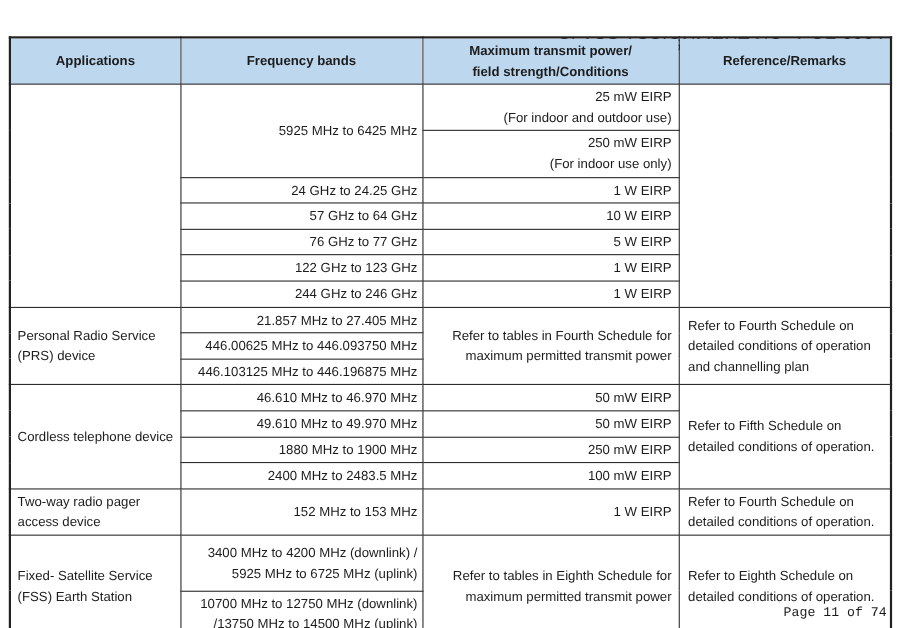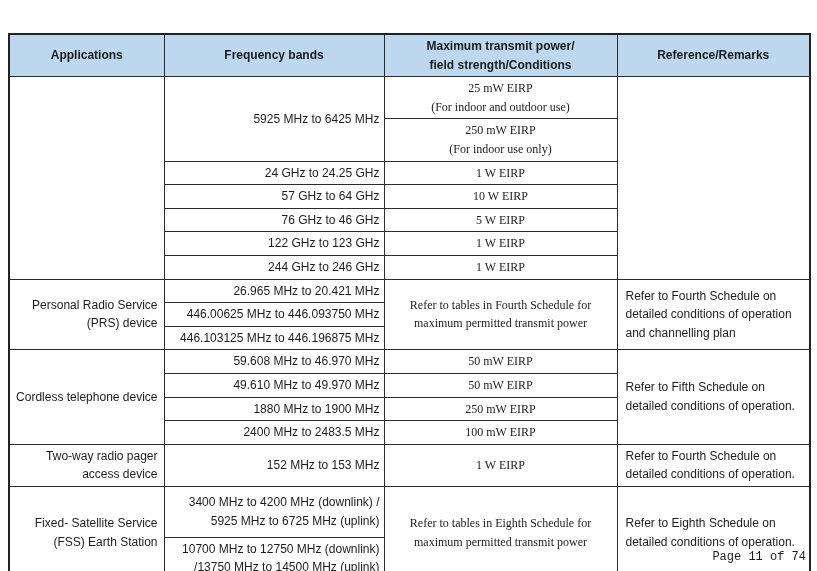--- a/index.html
+++ b/index.html
@@ -38,23 +38,23 @@
     overflow: hidden;
   }
   .freq-table { border: 2px solid #222; }
   .freq-table th {
     background: #BDD7EE;
     font-weight: bold;
     text-align: center;
     height: 35px;
     padding: 2px 4px;
   }
-  td.c-app  { text-align: right; padding: 2px 6px; }
+  td.c-app  { text-align: left; padding: 2px 6px; }
   td.c-freq { text-align: right;   padding: 2px 4px 2px 7px; }
-  td.c-power{ text-align: center; padding: 2px 6px; font-family: Liberation Serif, serif; }
+  td.c-power{ text-align: right; padding: 2px 6px; }
   td.c-ref  { text-align: left;   padding: 2px 0 2px 8px; }
 
   tr.h40 { height: 40px; }
   tr.h21 { height: 21px; }
   tr.h22 { height: 22px; }
   tr.h23 { height: 23px; }
   tr.h38 { height: 38px; }
   tr.h51 { height: 51px; }
   tr.h42 { height: 42px; }
 </style>
@@ -96,52 +96,52 @@
       </tr>
       <tr class="h21">
         <td class="c-freq">24 GHz to 24.25 GHz</td>
         <td class="c-power">1 W EIRP</td>
       </tr>
       <tr class="h21">
         <td class="c-freq">57 GHz to 64 GHz</td>
         <td class="c-power">10 W EIRP</td>
       </tr>
       <tr class="h22">
-        <td class="c-freq">76 GHz to 46 GHz</td>
+        <td class="c-freq">76 GHz to 77 GHz</td>
         <td class="c-power">5 W EIRP</td>
       </tr>
       <tr class="h21">
         <td class="c-freq">122 GHz to 123 GHz</td>
         <td class="c-power">1 W EIRP</td>
       </tr>
       <tr class="h22">
         <td class="c-freq">244 GHz to 246 GHz</td>
         <td class="c-power">1 W EIRP</td>
       </tr>
 
       <tr class="h22">
         <td class="c-app" rowspan="3">Personal Radio Service
 (PRS) device</td>
-        <td class="c-freq">26.965 MHz to 20.421 MHz</td>
+        <td class="c-freq">21.857 MHz to 27.405 MHz</td>
         <td class="c-power" rowspan="3">Refer to tables in Fourth Schedule for
 maximum permitted transmit power</td>
         <td class="c-ref" rowspan="3">Refer to Fourth Schedule on
 detailed conditions of operation
 and channelling plan</td>
       </tr>
       <tr class="h23">
         <td class="c-freq">446.00625 MHz to 446.093750 MHz</td>
       </tr>
       <tr class="h23">
         <td class="c-freq">446.103125 MHz to 446.196875 MHz</td>
       </tr>
 
       <tr class="h22">
         <td class="c-app" rowspan="4">Cordless telephone device</td>
-        <td class="c-freq">59.608 MHz to 46.970 MHz</td>
+        <td class="c-freq">46.610 MHz to 46.970 MHz</td>
         <td class="c-power">50 mW EIRP</td>
         <td class="c-ref" rowspan="4">Refer to Fifth Schedule on
 detailed conditions of operation.</td>
       </tr>
       <tr class="h22">
         <td class="c-freq">49.610 MHz to 49.970 MHz</td>
         <td class="c-power">50 mW EIRP</td>
       </tr>
       <tr class="h22">
         <td class="c-freq">1880 MHz to 1900 MHz</td>

